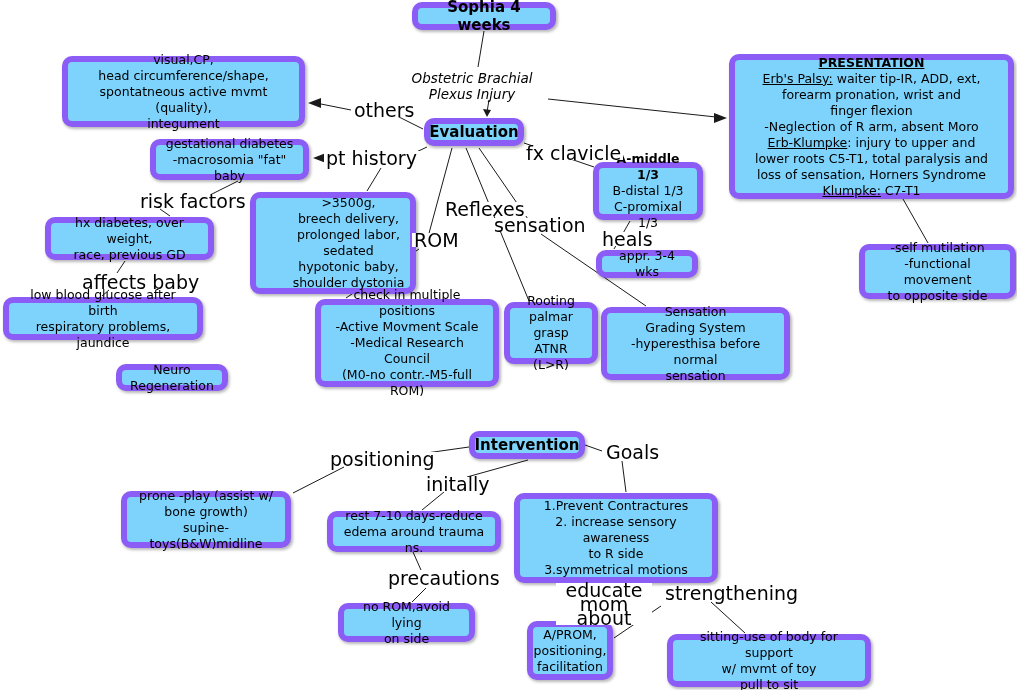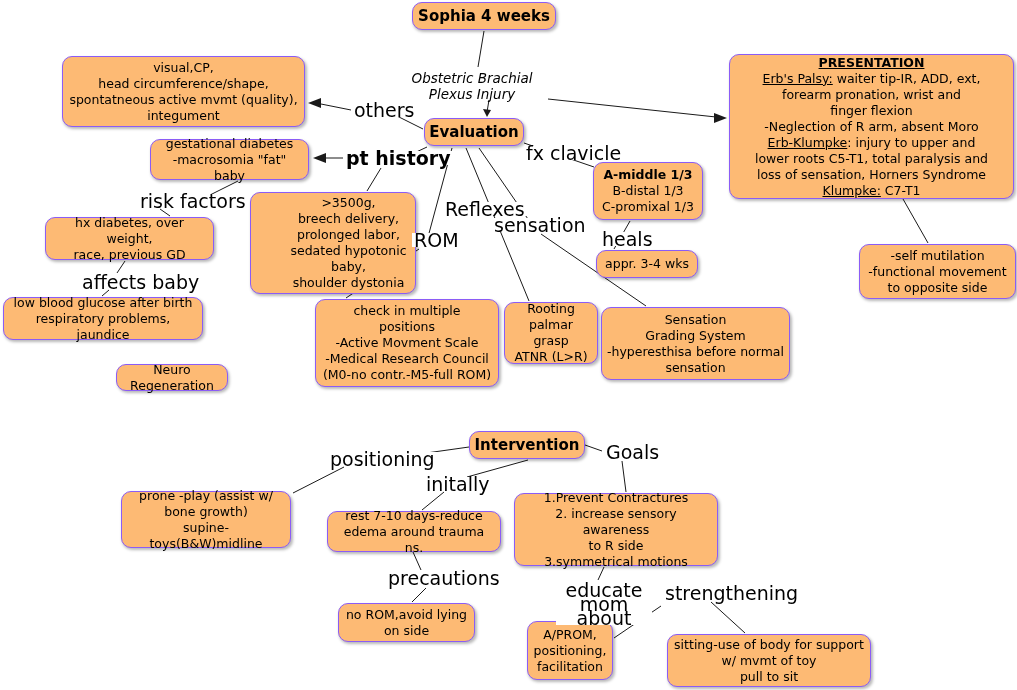--- a/index.html
+++ b/index.html
@@ -3,21 +3,21 @@
 <meta charset="utf-8">
 <style>
   html,body{margin:0;padding:0;background:#ffffff;}
   #canvas{
     position:relative;width:1017px;height:690px;background:#ffffff;overflow:hidden;
     font-family:"DejaVu Sans","Liberation Sans",sans-serif;color:#000;
   }
   #wires{position:absolute;left:0;top:0;width:1017px;height:690px;pointer-events:none;}
   .node{
     position:absolute;box-sizing:border-box;
-    background:#fdba74;border:1px solid #8b5cf6;border-radius:10px;
+    background:#7dd3fc;border:6px solid #8b5cf6;border-radius:10px;
     display:flex;align-items:center;justify-content:center;text-align:center;
     white-space:pre-line;font-size:12.5px;line-height:16px;
     padding:2px 5px;box-shadow:1.5px 2px 3px rgba(0,0,0,0.28);
   }
   .node.t{font-weight:bold;font-size:15px;line-height:18px;}
   .rich{white-space:pre-line;display:inline-block;width:100%;text-align:center;}
   .rich .b{font-weight:bold;}
   .rich .u{text-decoration:underline;}
   .floating{
     position:absolute;box-sizing:border-box;text-align:center;white-space:pre-line;
@@ -146,38 +146,38 @@
 -functional movement
 to opposite side</div>
 
   <div class="node" style="left:121px;top:491px;width:170px;height:57px;">prone -play (assist w/
 bone growth)
 supine-toys(B&amp;W)midline</div>
 
   <div class="node" style="left:327px;top:511px;width:174px;height:41px;">rest 7-10 days-reduce
 edema around trauma ns.</div>
 
-  <div class="node" style="left:514px;top:493px;width:204px;height:73px;">1.Prevent Contractures
+  <div class="node" style="left:514px;top:493px;width:204px;height:90px;">1.Prevent Contractures
 2. increase sensory awareness
 to R side
 3.symmetrical motions</div>
 
   <div class="node" style="left:338px;top:603px;width:137px;height:39px;">no ROM,avoid lying
 on side</div>
 
   <div class="node" style="left:527px;top:621px;width:86px;height:59px;">A/PROM,
 positioning,
 facilitation</div>
 
   <div class="node" style="left:667px;top:634px;width:204px;height:53px;">sitting-use of body for support
 w/ mvmt of toy
 pull to sit</div>
 
   <span class="lbl" style="left:352px;top:103px;">others</span>
-  <span class="lbl" style="left:344px;top:151px;font-weight:bold;">pt history</span>
+  <span class="lbl" style="left:324px;top:151px;">pt history</span>
   <span class="lbl" style="left:524px;top:146px;">fx clavicle</span>
   <span class="lbl" style="left:138px;top:194px;">risk factors</span>
   <span class="lbl" style="left:80px;top:275px;">affects baby</span>
   <span class="lbl" style="left:412px;top:233px;">ROM</span>
   <span class="lbl" style="left:443px;top:202px;">Reflexes</span>
   <span class="lbl" style="left:492px;top:218px;">sensation</span>
   <span class="lbl" style="left:600px;top:232px;">heals</span>
   <span class="lbl" style="left:328px;top:452px;">positioning</span>
   <span class="lbl" style="left:424px;top:477px;">initally</span>
   <span class="lbl" style="left:604px;top:445px;">Goals</span>

